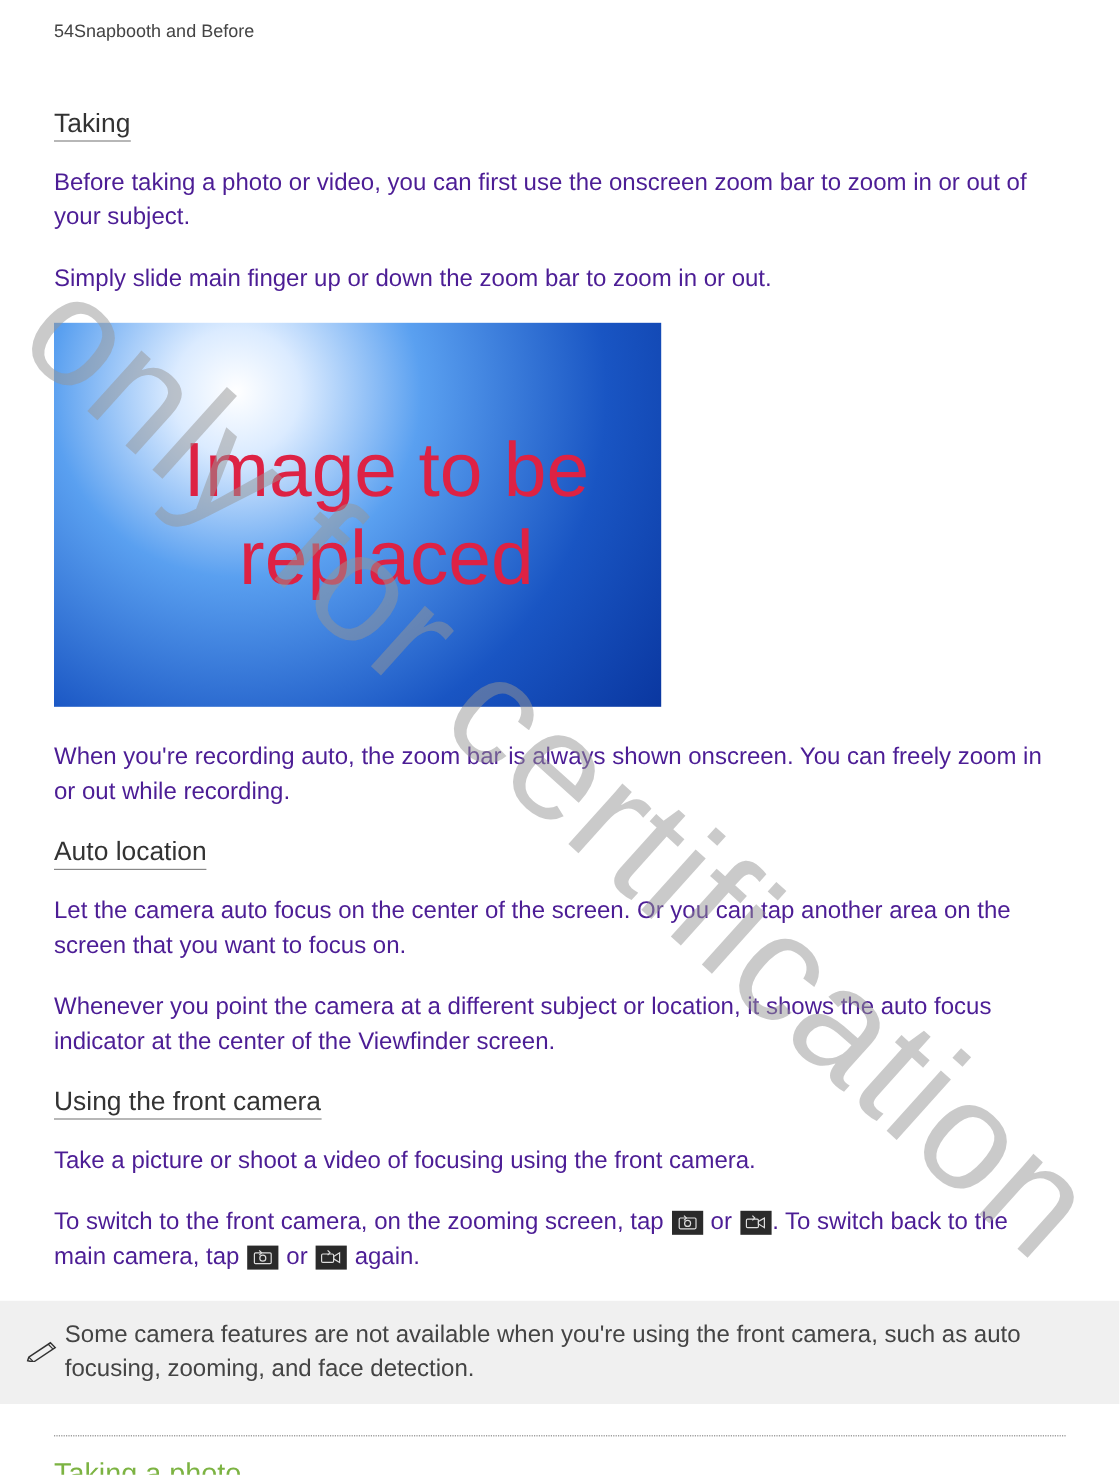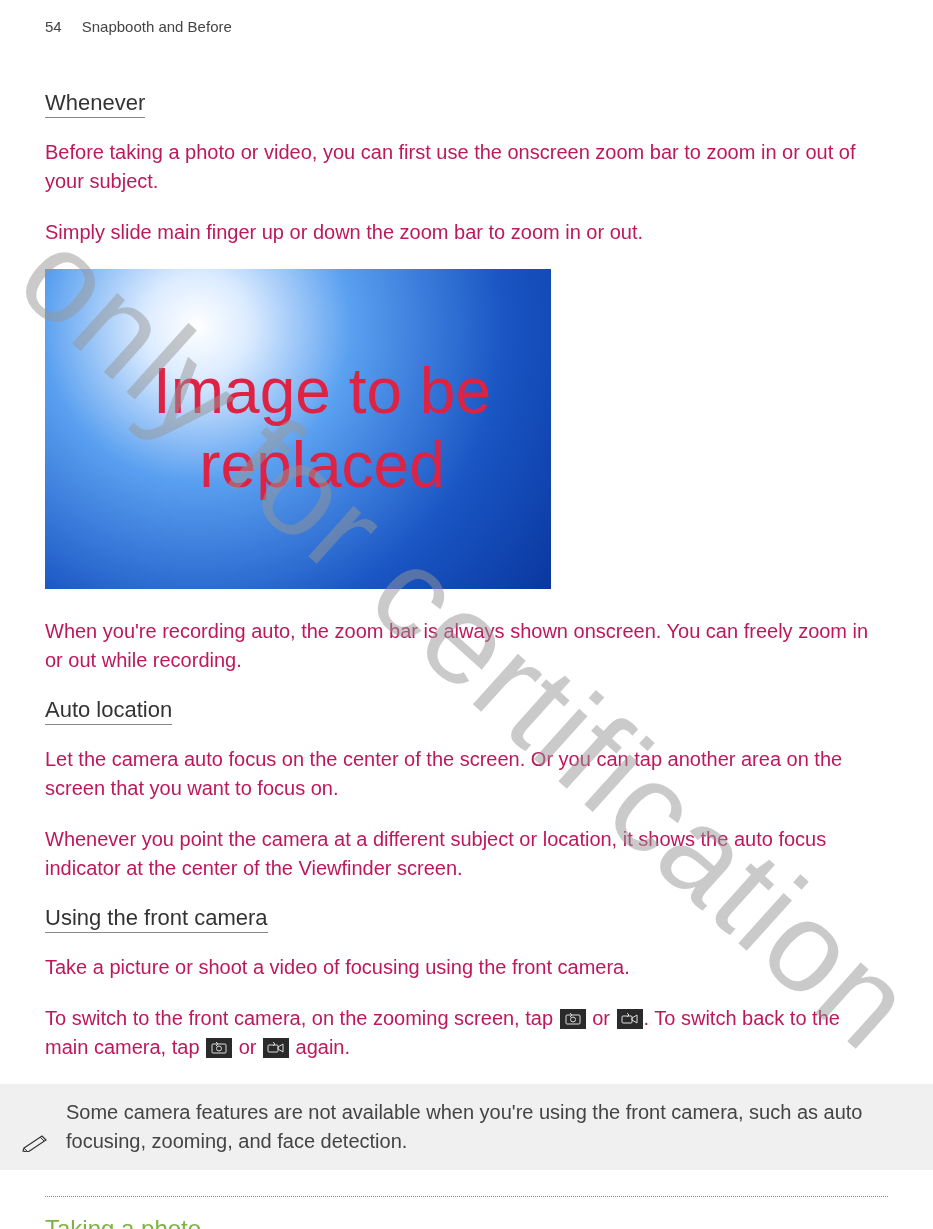--- a/index.html
+++ b/index.html
@@ -7,21 +7,20 @@
     width: 933px;
     height: 1229px;
     background: #fff;
     font-family: 'Helvetica Neue', Arial, sans-serif;
     color: #4a4a4a;
     position: relative;
     overflow: hidden;
   }
   .header {
     display: flex;
-    gap: 20px;
     padding: 18px 45px 0 45px;
     font-size: 15px;
     color: #444;
   }
   .page-num { }
   .chapter { }
   .content {
     padding: 55px 45px 0 45px;
   }
   .section-heading {
@@ -29,21 +28,21 @@
     color: #333;
     font-weight: 400;
     margin-bottom: 20px;
     border-bottom: 1px solid #888;
     display: inline-block;
     padding-bottom: 1px;
   }
   .body-text {
     font-size: 20px;
     line-height: 1.45;
-    color: #be185d;
+    color: #4c1d95;
     margin-bottom: 22px;
   }
   .image-placeholder {
     width: 506px;
     height: 320px;
     background: radial-gradient(circle at 30% 18%, rgba(255,255,255,0.95) 0%, rgba(210,230,255,0.8) 12%, rgba(90,160,240,1) 35%, rgba(25,85,195,1) 70%, rgba(10,55,160,1) 100%);
     position: relative;
     margin-bottom: 28px;
     display: flex;
     align-items: center;
@@ -67,22 +66,22 @@
     margin-top: 12px;
   }
   .dotted-line {
     border: none;
     border-top: 1.5px dotted #888;
   }
   .note-box {
     background: #f0f0f0;
     padding: 14px 18px 14px 14px;
     display: flex;
-    gap: 16px;
-    align-items: flex-end;
+    gap: 4px;
+    align-items: center;
     margin-top: 10px;
     margin-left: -45px;
     margin-right: -45px;
     padding-left: 22px;
     padding-right: 45px;
   }
   .note-text {
     font-size: 20px;
     line-height: 1.45;
     color: #444;
@@ -115,21 +114,21 @@
 </head>
 <body>
 
 <div class="header">
   <span class="page-num">54</span>
   <span class="chapter">Snapbooth and Before</span>
 </div>
 
 <div class="content">
 
-  <div class="section-heading">Whenever</div>
+  <div class="section-heading">Taking</div>
   <p class="body-text">Before taking a photo or video, you can first use the onscreen zoom bar to zoom in or out of your subject.</p>
   <p class="body-text">Simply slide main finger up or down the zoom bar to zoom in or out.</p>
   <div class="image-placeholder">
     <div class="image-overlay">Image to be replaced</div>
   </div>
   <p class="body-text">When you're recording auto, the zoom bar is always shown onscreen. You can freely zoom in or out while recording.</p>
 
   <div class="section-heading">Auto location</div>
   <p class="body-text">Let the camera auto focus on the center of the screen. Or you can tap another area on the screen that you want to focus on.</p>
   <p class="body-text">Whenever you point the camera at a different subject or location, it shows the auto focus indicator at the center of the Viewfinder screen.</p>

